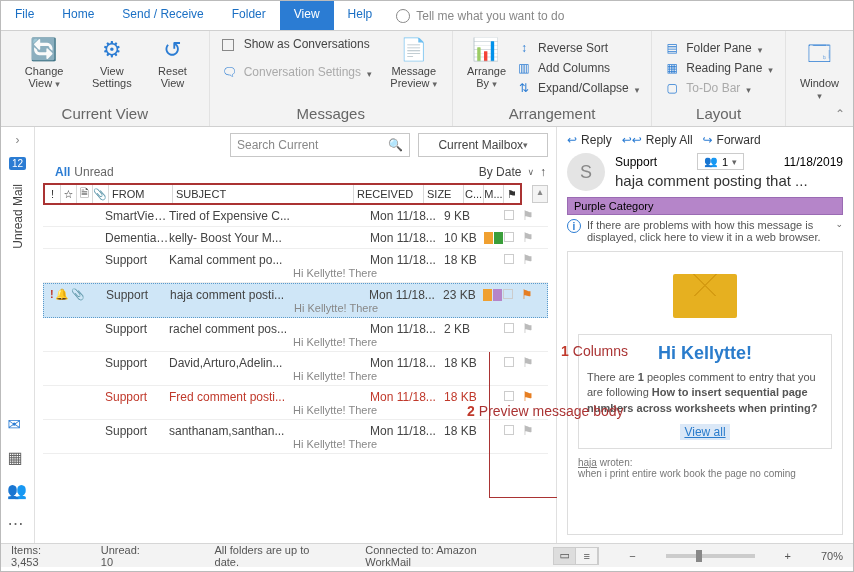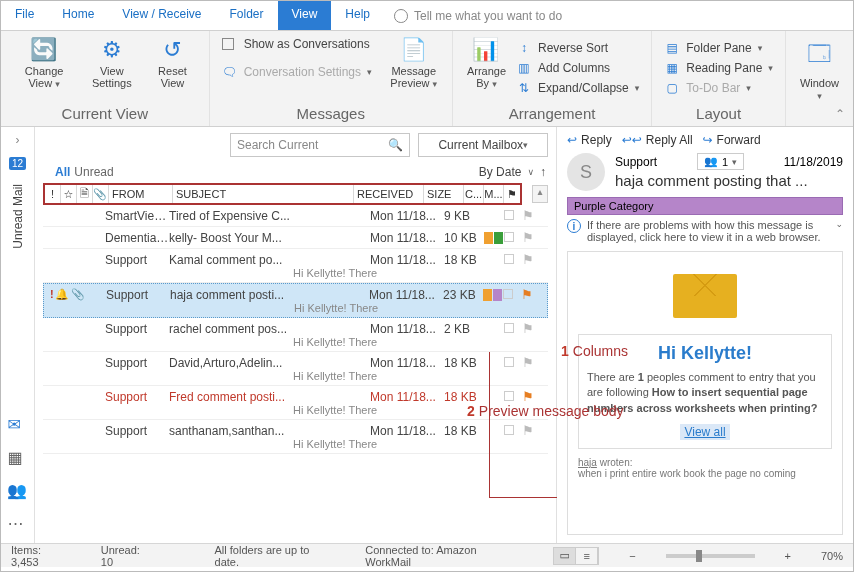--- a/index.html
+++ b/index.html
@@ -14,21 +14,21 @@
 
 
 .ribbon { display: flex; background: #f3f3f3; border-bottom: 1px solid #d0d0d0; height: 96px; }
 .rgroup { border-right: 1px solid #e2e2e2; padding: 4px 8px 2px 8px; display: flex; flex-direction: column; }
 .rgroup-body { flex: 1; display: flex; align-items: flex-start; }
 .rgroup-label { text-align: center; color: #666; font-size: 15px; padding: 2px 0; }
 .rbtn-lg { display: flex; flex-direction: column; align-items: center; justify-content: flex-end; padding: 2px 6px; min-width: 44px; color: #444; gap: 2px; cursor: pointer; }
 .rbtn-lg .ic { font-size: 22px; color: #2b7cd3; }
 .rbtn-lg .lbl { font-size: 11px; line-height: 1.1; text-align: center; }
 .caret { font-size: 9px; color: #666; }
-.ritem { display: flex; align-items: center; gap: 6px; padding: 2px 4px; font-size: 12px; color: #444; cursor: pointer; white-space: nowrap; }
+.ritem { display: flex; align-items: flex-end; gap: 6px; padding: 2px 4px; font-size: 12px; color: #444; cursor: pointer; white-space: nowrap; }
 .ritem .ic { color: #2b7cd3; width: 16px; text-align: center; }
 .vcol { display: flex; flex-direction: column; gap: 2px; }
 .collapse-caret { position: absolute; right: 8px; top: 106px; color: #888; font-size: 12px; cursor: pointer; }
 
 
 .app-body { display: flex; height: 416px; }
 
 
 .vrail { width: 34px; border-right: 1px solid #e0e0e0; display: flex; flex-direction: column; align-items: center; padding-top: 6px; }
 .vrail-label { writing-mode: vertical-rl; transform: rotate(180deg); color: #444; margin: 10px 0 20px 0; font-size: 12px; }
@@ -115,21 +115,21 @@
 .viewbtns span { width:22px; height:16px; border-right:1px solid #ccc; display:flex; align-items:center; justify-content:center; }
 .viewbtns span:first-child { background:#ddd; }
 .chk { width:12px; height:12px; border:1px solid #888; display:inline-block; vertical-align:middle; margin-right:4px; }
 </style>
 </head>
 <body>
 
 <div class="menubar">
   <div class="menuitem">File</div>
   <div class="menuitem">Home</div>
-  <div class="menuitem">View / Receive</div>
+  <div class="menuitem">Send / Receive</div>
   <div class="menuitem">Folder</div>
   <div class="menuitem active">View</div>
   <div class="menuitem">Help</div>
   <div class="tellme">
     <span class="bulb"></span>
     <span>Tell me what you want to do</span>
   </div>
 </div>
 
 <div class="ribbon">

